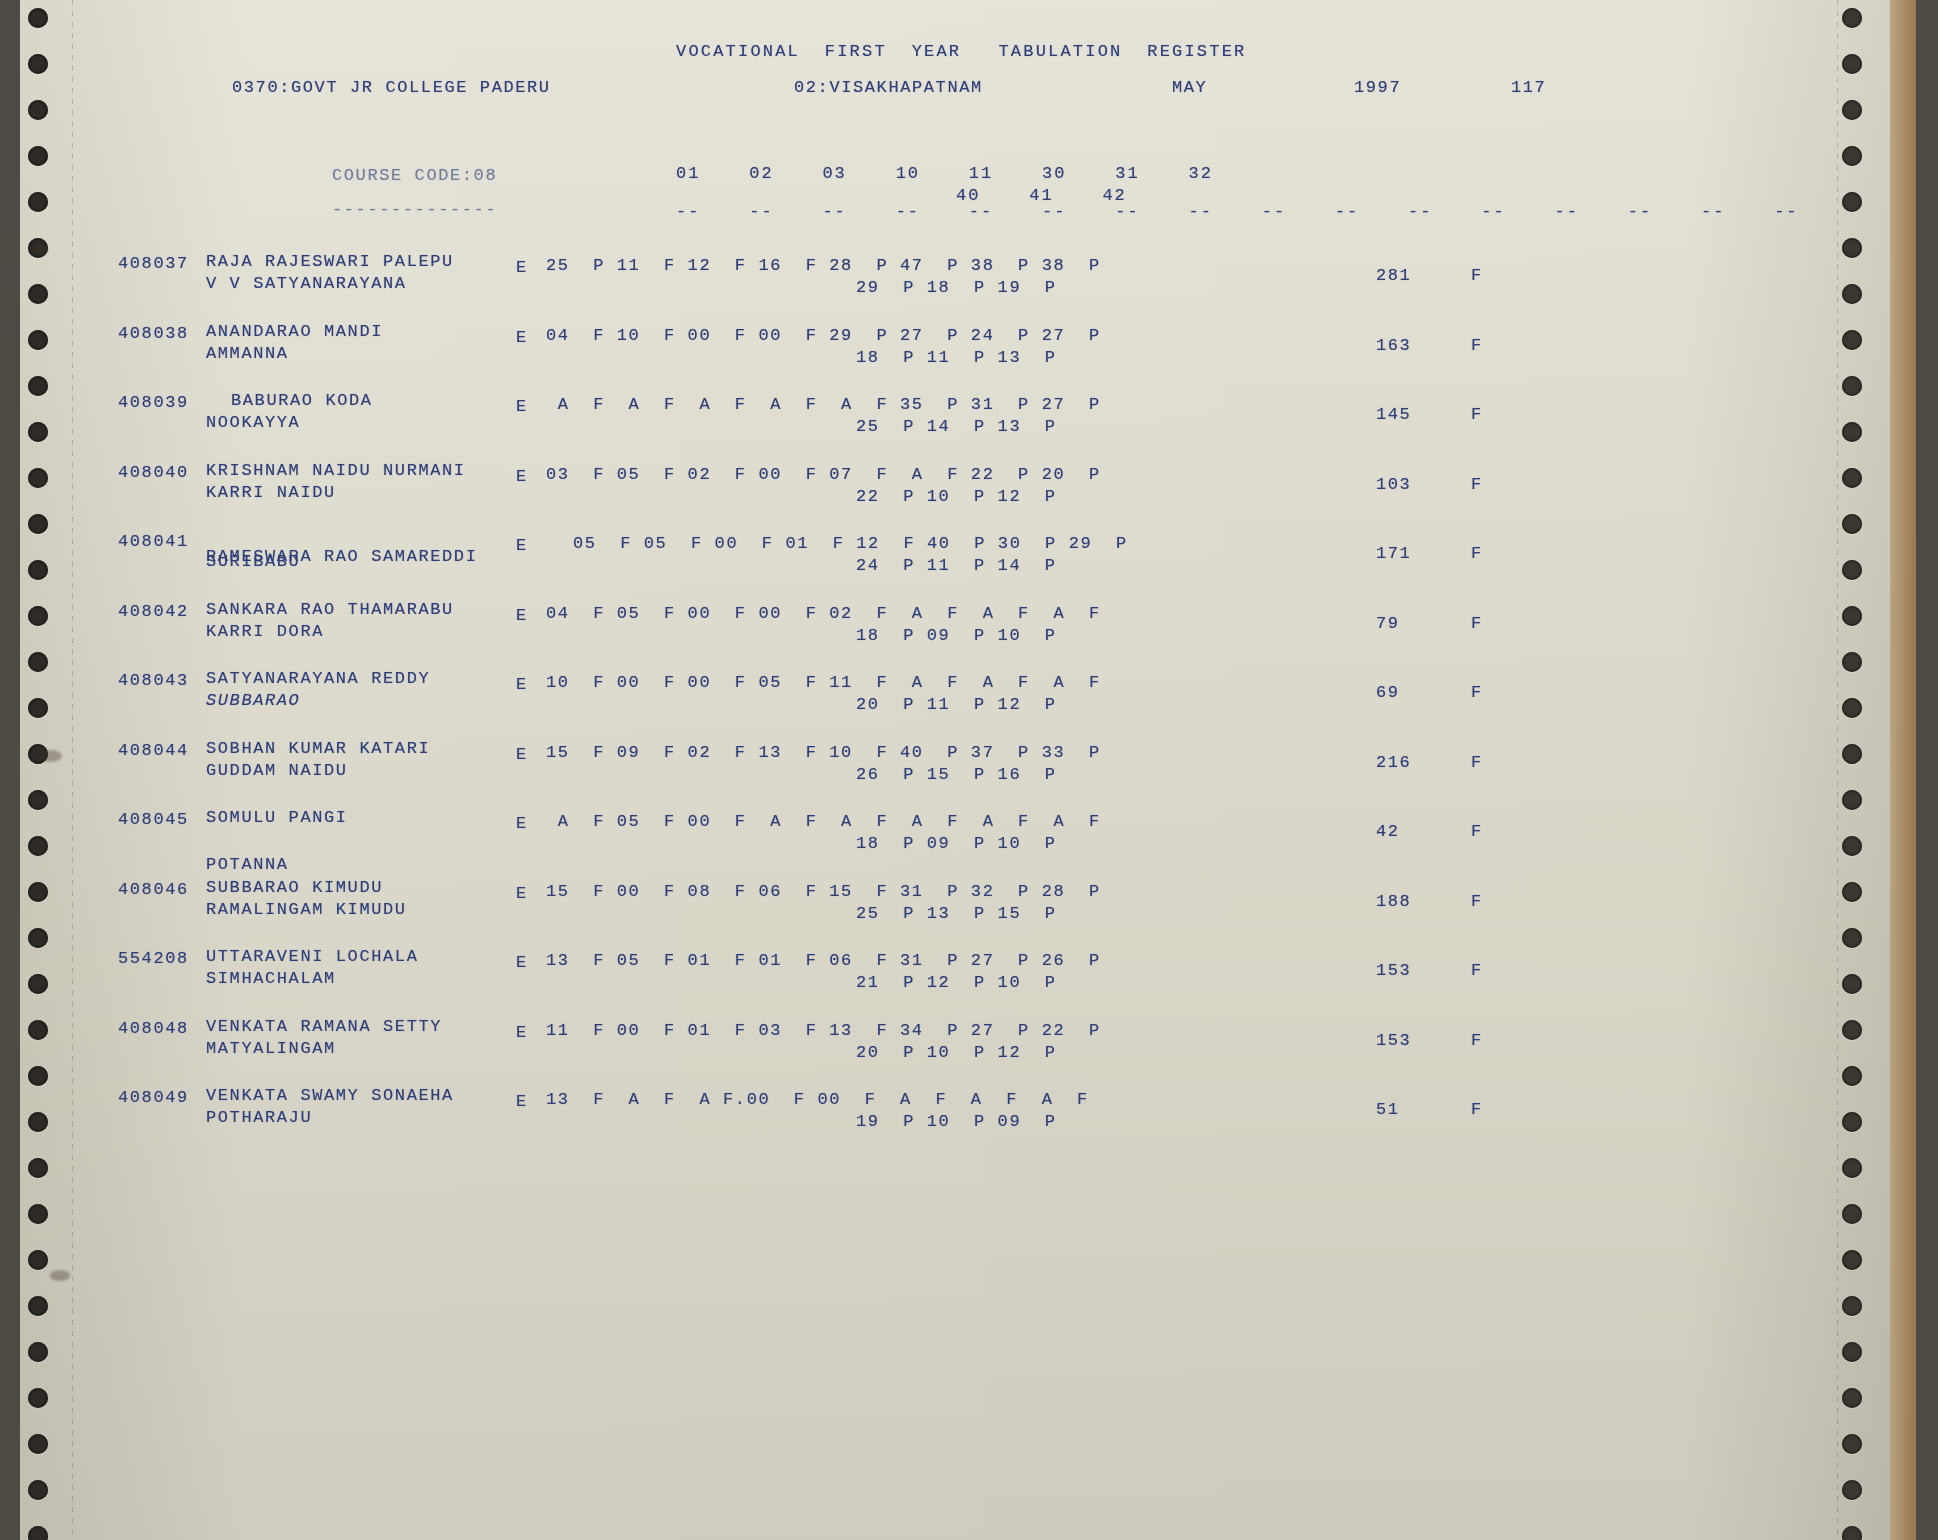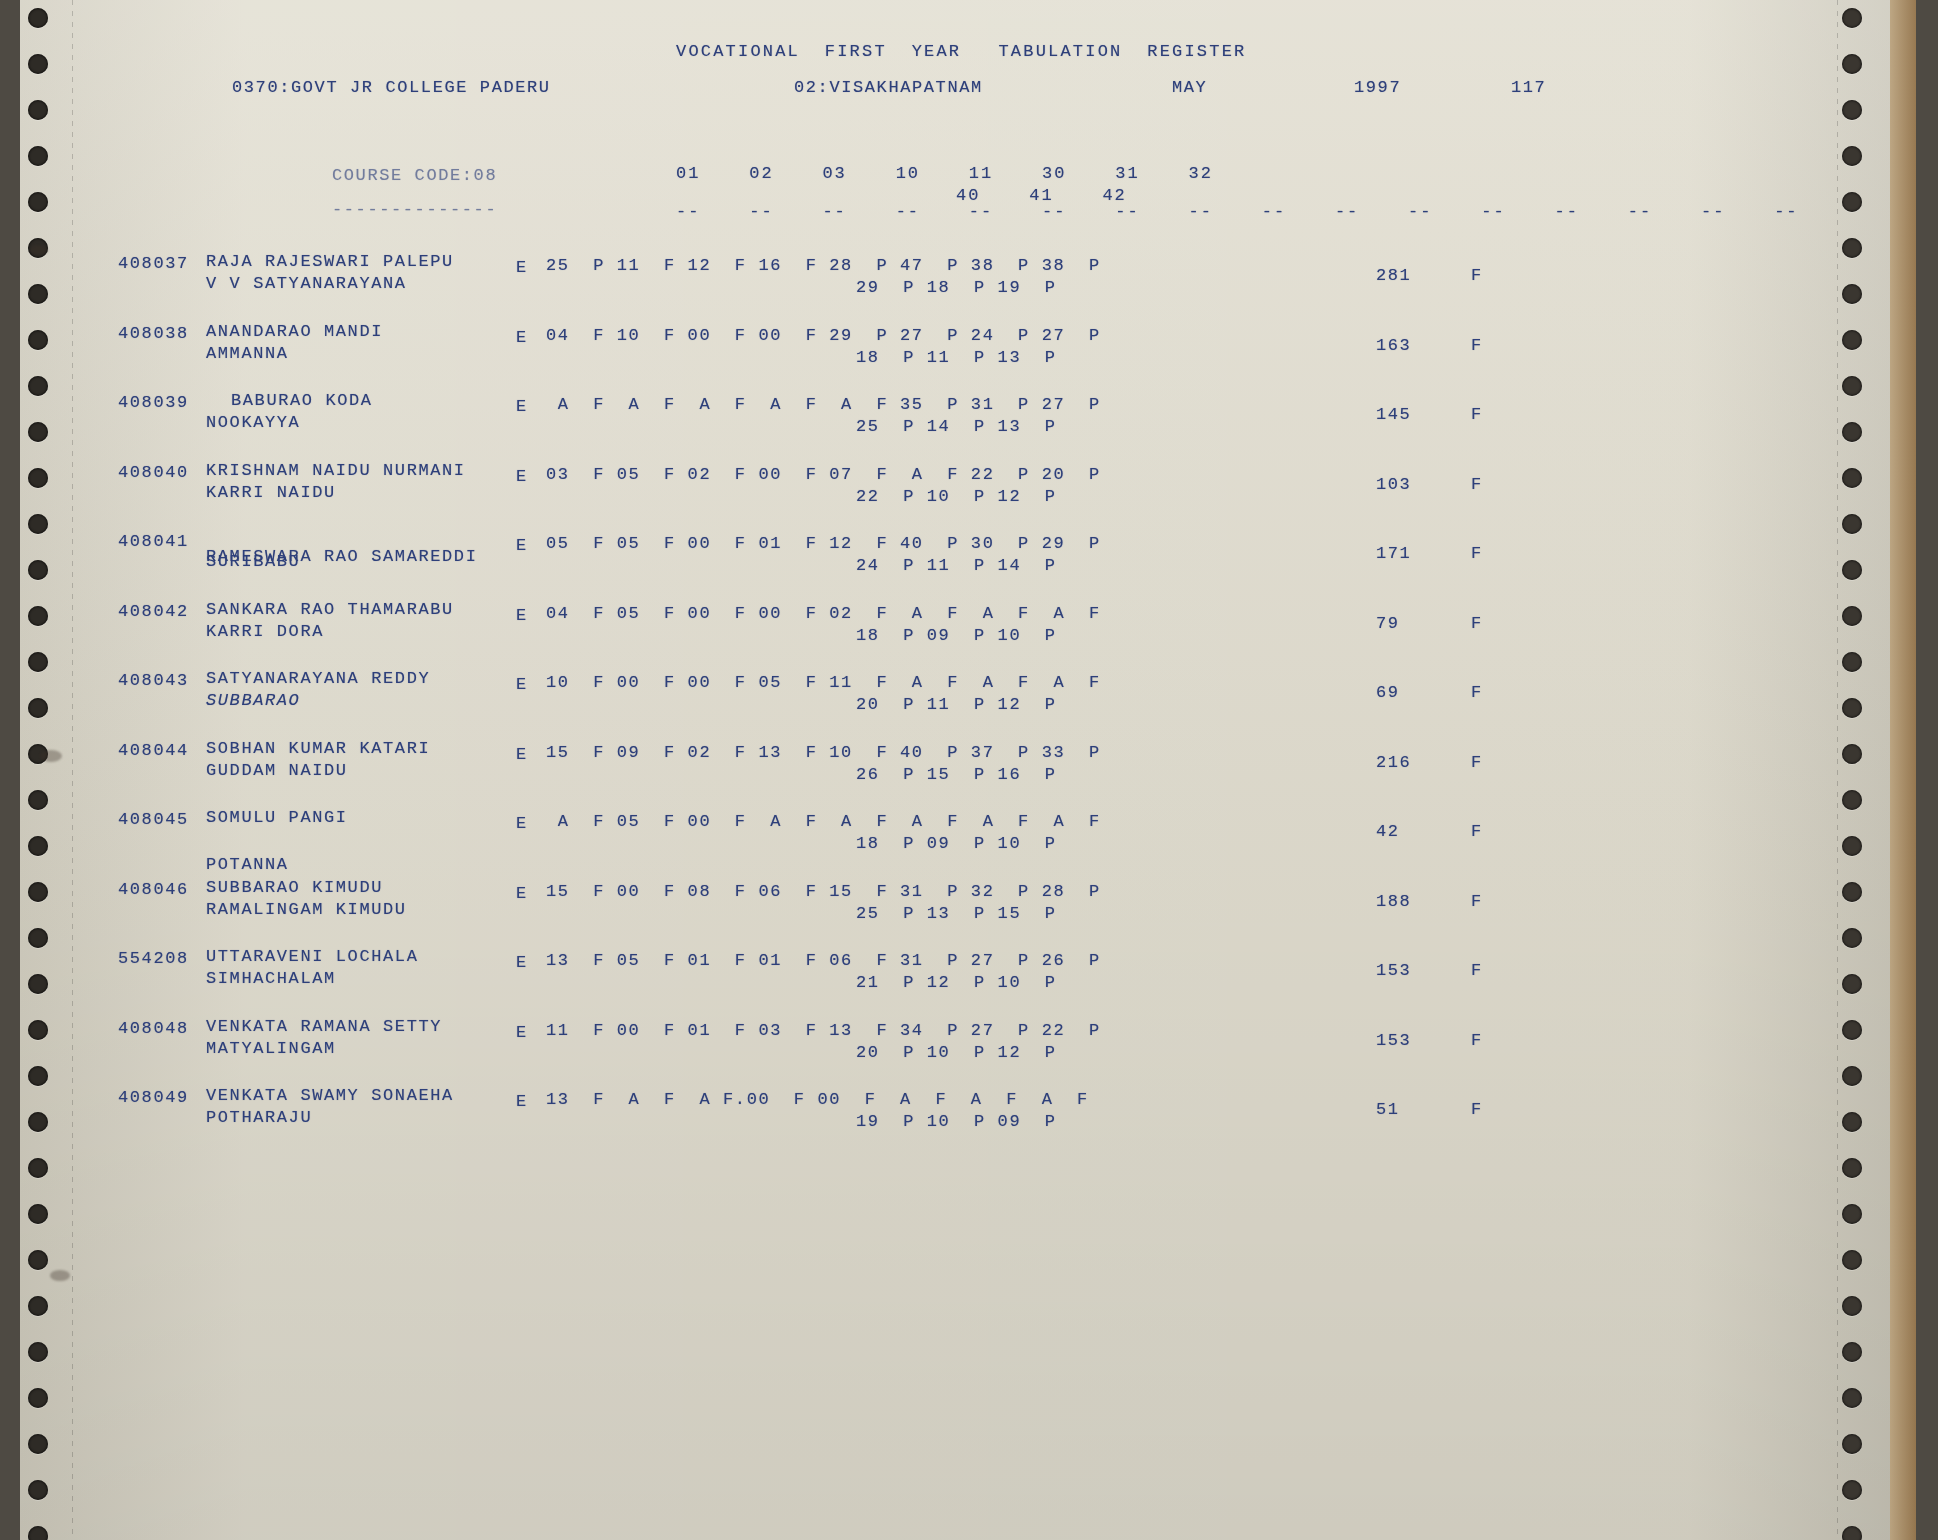--- a/index.html
+++ b/index.html
@@ -235,21 +235,21 @@
           <div class="txt " style="left: 130px; top: 482.5px;">KARRI NAIDU</div>
           <div class="txt " style="left: 440px; top: 466.5px;">E</div>
           <div class="txt " style="left: 470px; top: 464.5px;">03  F 05  F 02  F 00  F 07  F  A  F 22  P 20  P</div>
           <div class="txt " style="left: 780px; top: 486.5px;">22  P 10  P 12  P</div>
           <div class="txt " style="left: 1300px; top: 474.5px;">103</div>
           <div class="txt " style="left: 1395px; top: 474.5px;">F</div>
           <div class="txt " style="left: 42px; top: 532px;">408041</div>
           <div class="txt " style="left: 130px; top: 530px; margin-top: 17px;">RAMESWARA RAO SAMAREDDI</div>
           <div class="txt " style="left: 130px; top: 552px;">SURIBABU</div>
           <div class="txt " style="left: 440px; top: 536px;">E</div>
-          <div class="txt " style="left: 470px; top: 534px; text-align: center;">05  F 05  F 00  F 01  F 12  F 40  P 30  P 29  P</div>
+          <div class="txt " style="left: 497px; top: 534px; text-align: center;">05  F 05  F 00  F 01  F 12  F 40  P 30  P 29  P</div>
           <div class="txt " style="left: 780px; top: 556px;">24  P 11  P 14  P</div>
           <div class="txt " style="left: 1300px; top: 544px;">171</div>
           <div class="txt " style="left: 1395px; top: 544px;">F</div>
           <div class="txt " style="left: 42px; top: 601.5px;">408042</div>
           <div class="txt " style="left: 130px; top: 599.5px;">SANKARA RAO THAMARABU</div>
           <div class="txt " style="left: 130px; top: 621.5px;">KARRI DORA</div>
           <div class="txt " style="left: 440px; top: 605.5px;">E</div>
           <div class="txt " style="left: 470px; top: 603.5px;">04  F 05  F 00  F 00  F 02  F  A  F  A  F  A  F</div>
           <div class="txt " style="left: 780px; top: 625.5px;">18  P 09  P 10  P</div>
           <div class="txt " style="left: 1300px; top: 613.5px;">79</div>

